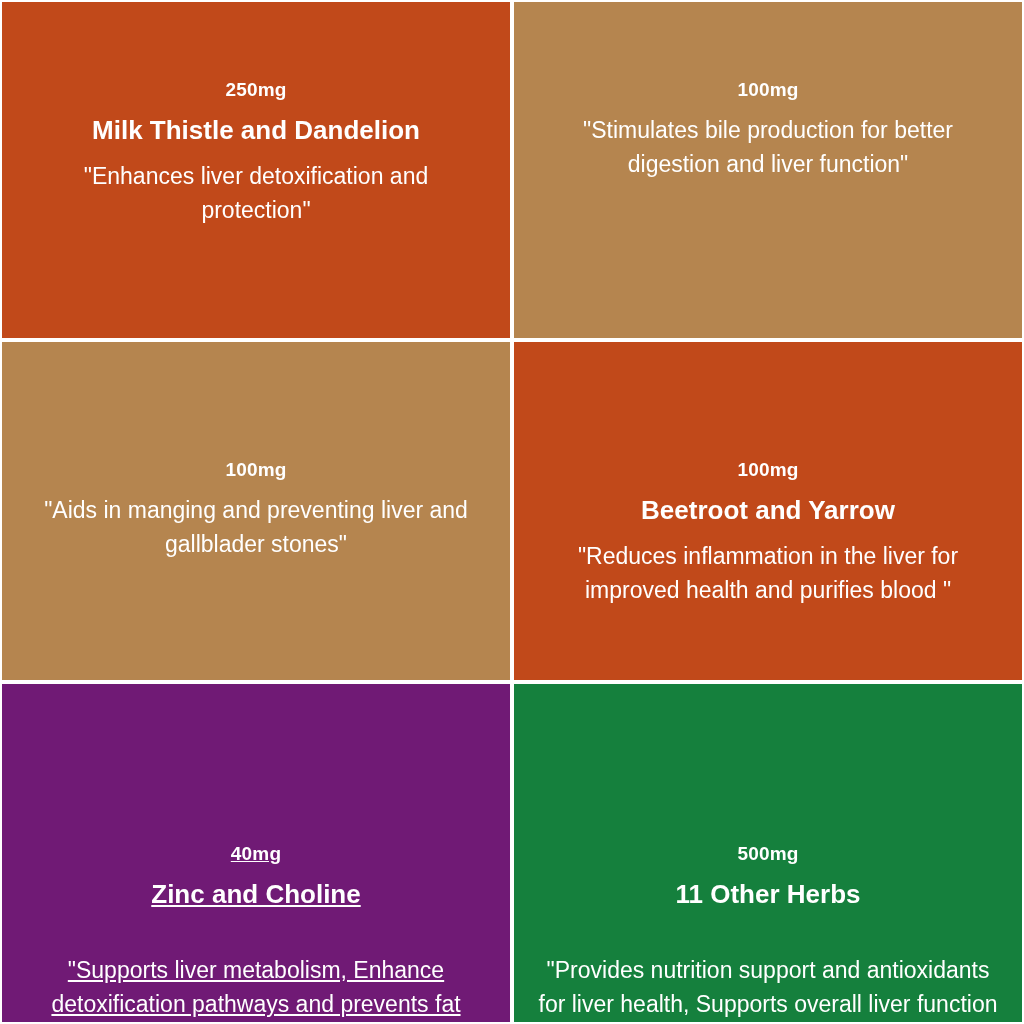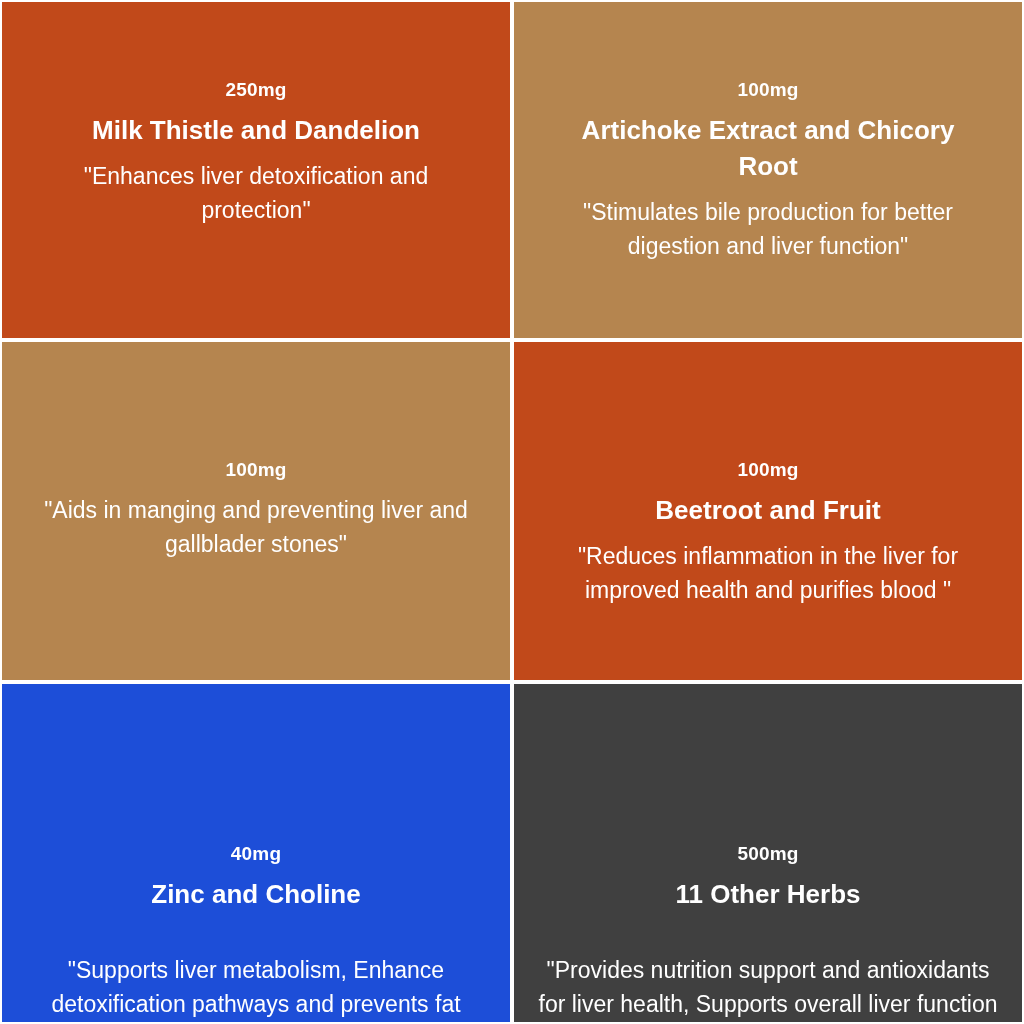--- a/index.html
+++ b/index.html
@@ -74,40 +74,39 @@
 <div class="grid">
 
   <div class="cell r1" style="background:#c1491a;">
     <div class="dose">250mg</div>
     <div class="title">Milk Thistle and Dandelion</div>
     <div class="desc">"Enhances liver detoxification and protection"</div>
   </div>
 
   <div class="cell r1" style="background:#b5854f;">
     <div class="dose">100mg</div>
-    <div class="title">Artichoke Extract and Chicory Root</div>
     <div class="desc">"Stimulates bile production for better digestion and liver function"</div>
   </div>
 
   <div class="cell r2" style="background:#b5854f;">
     <div class="dose">100mg</div>
     <div class="desc">"Aids in manging and preventing liver and gallblader stones"</div>
   </div>
 
   <div class="cell r2" style="background:#c1491a;">
     <div class="dose">100mg</div>
-    <div class="title">Beetroot and Fruit</div>
+    <div class="title">Beetroot and Yarrow</div>
     <div class="desc">"Reduces inflammation in the liver for improved health and purifies blood "</div>
   </div>
 
-  <div class="cell r3" style="background:#1d4ed8;">
+  <div class="cell r3" style="background:#701a75;text-decoration:underline;">
     <div class="dose">40mg</div>
     <div class="title">Zinc and Choline</div>
     <div class="desc">"Supports liver metabolism, Enhance detoxification pathways and prevents fat accumulation"</div>
   </div>
 
-  <div class="cell r3" style="background:#404040;">
+  <div class="cell r3" style="background:#15803d;">
     <div class="dose">500mg</div>
     <div class="title">11 Other Herbs</div>
     <div class="desc">"Provides nutrition support and antioxidants for liver health, Supports overall liver function and protection"</div>
   </div>
 
 </div>
 
 </body></html>

